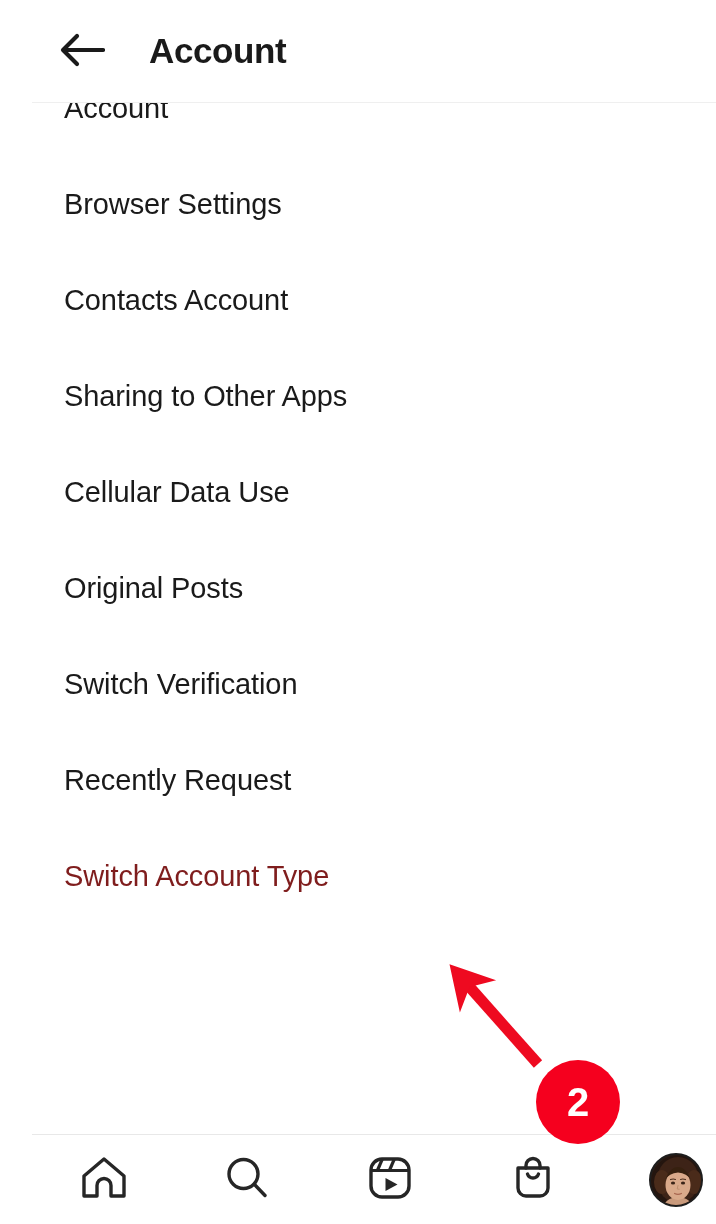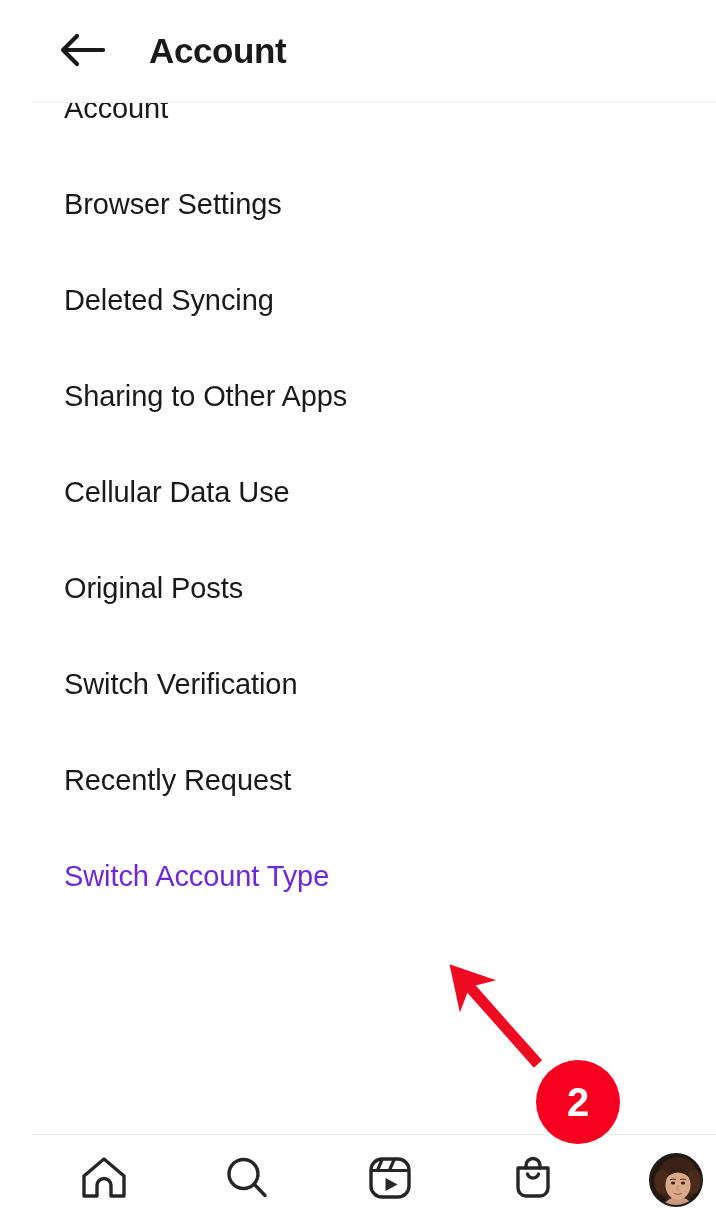--- a/index.html
+++ b/index.html
@@ -74,21 +74,21 @@
     align-items:center;
     padding-left:32px;
     cursor:pointer;
   }
   .list-item span {
     font-size:29px;
     color:#1a1a1a;
     letter-spacing:-0.1px;
     line-height:1;
   }
-  .list-item.link span { color:#6d28d9; }
+  .list-item.link span { color:#7f1d1d; }
 
   
   .annotation {
     position:absolute;
     top:0; left:0;
     width:716px;
     height:1224px;
     pointer-events:none;
     z-index:40;
   }
@@ -165,21 +165,21 @@
 
       <div class="list-item">
         <span>Account</span>
       </div>
 
       <div class="list-item">
         <span>Browser Settings</span>
       </div>
 
       <div class="list-item">
-        <span>Deleted Syncing</span>
+        <span>Contacts Account</span>
       </div>
 
       <div class="list-item">
         <span>Sharing to Other Apps</span>
       </div>
 
       <div class="list-item">
         <span>Cellular Data Use</span>
       </div>
 

